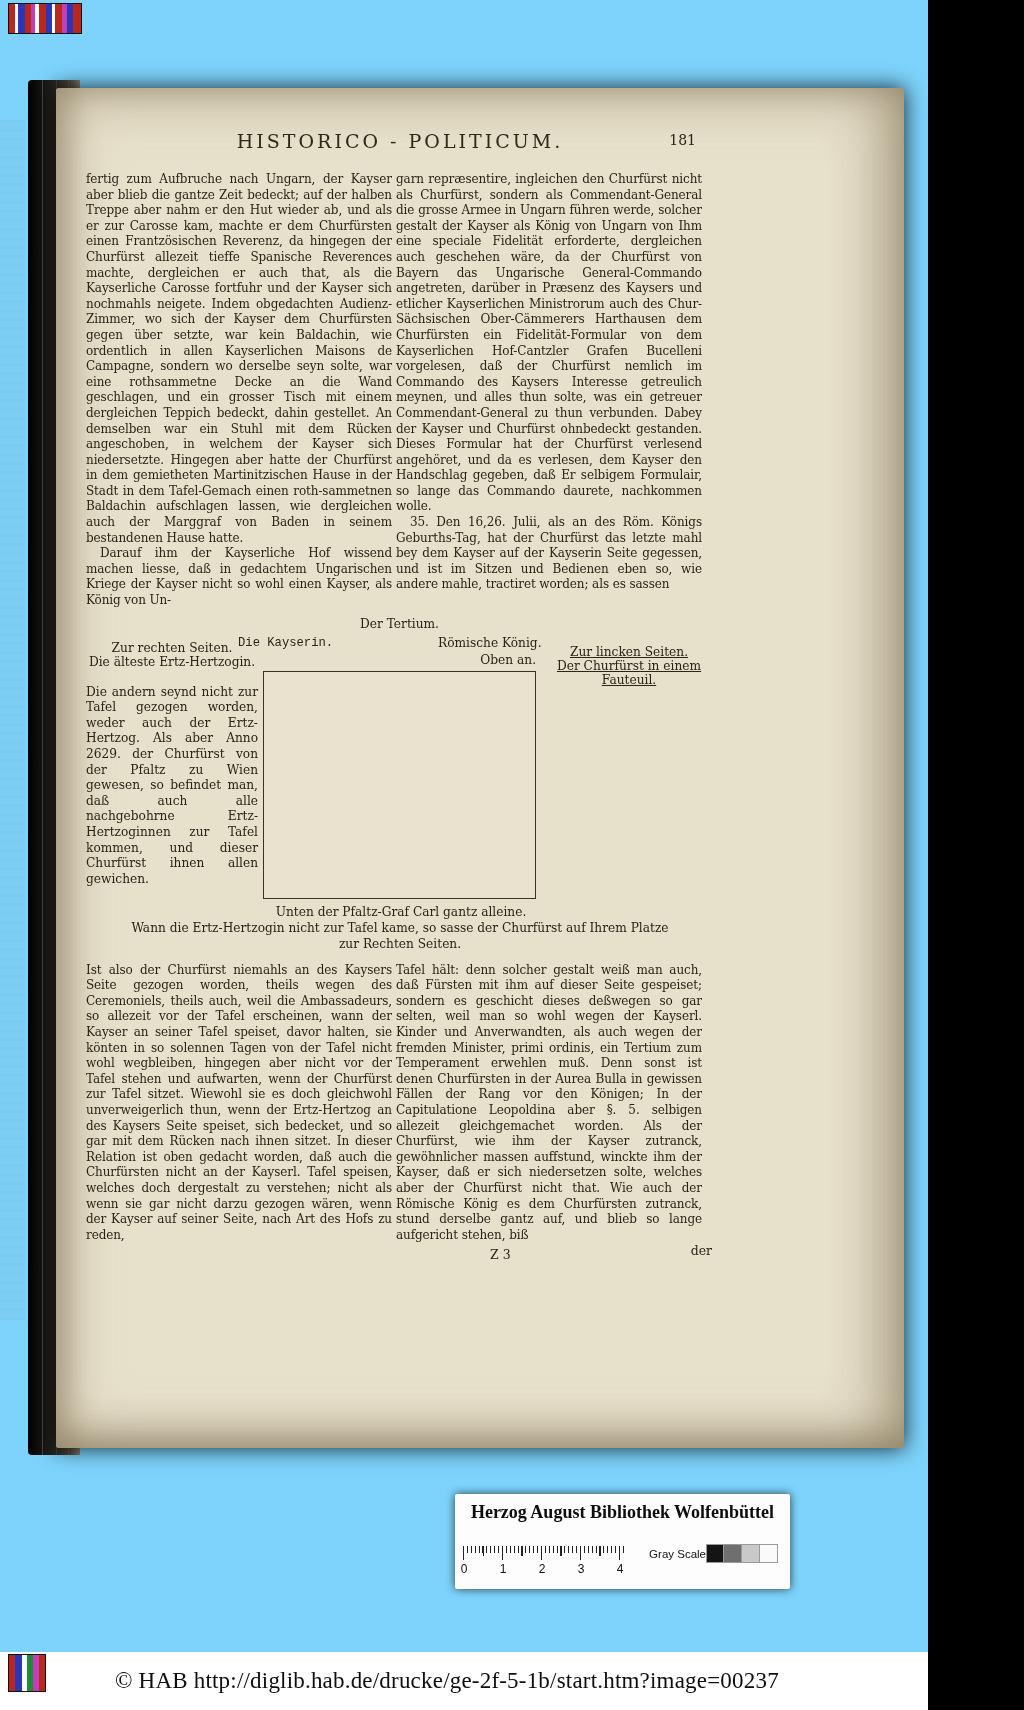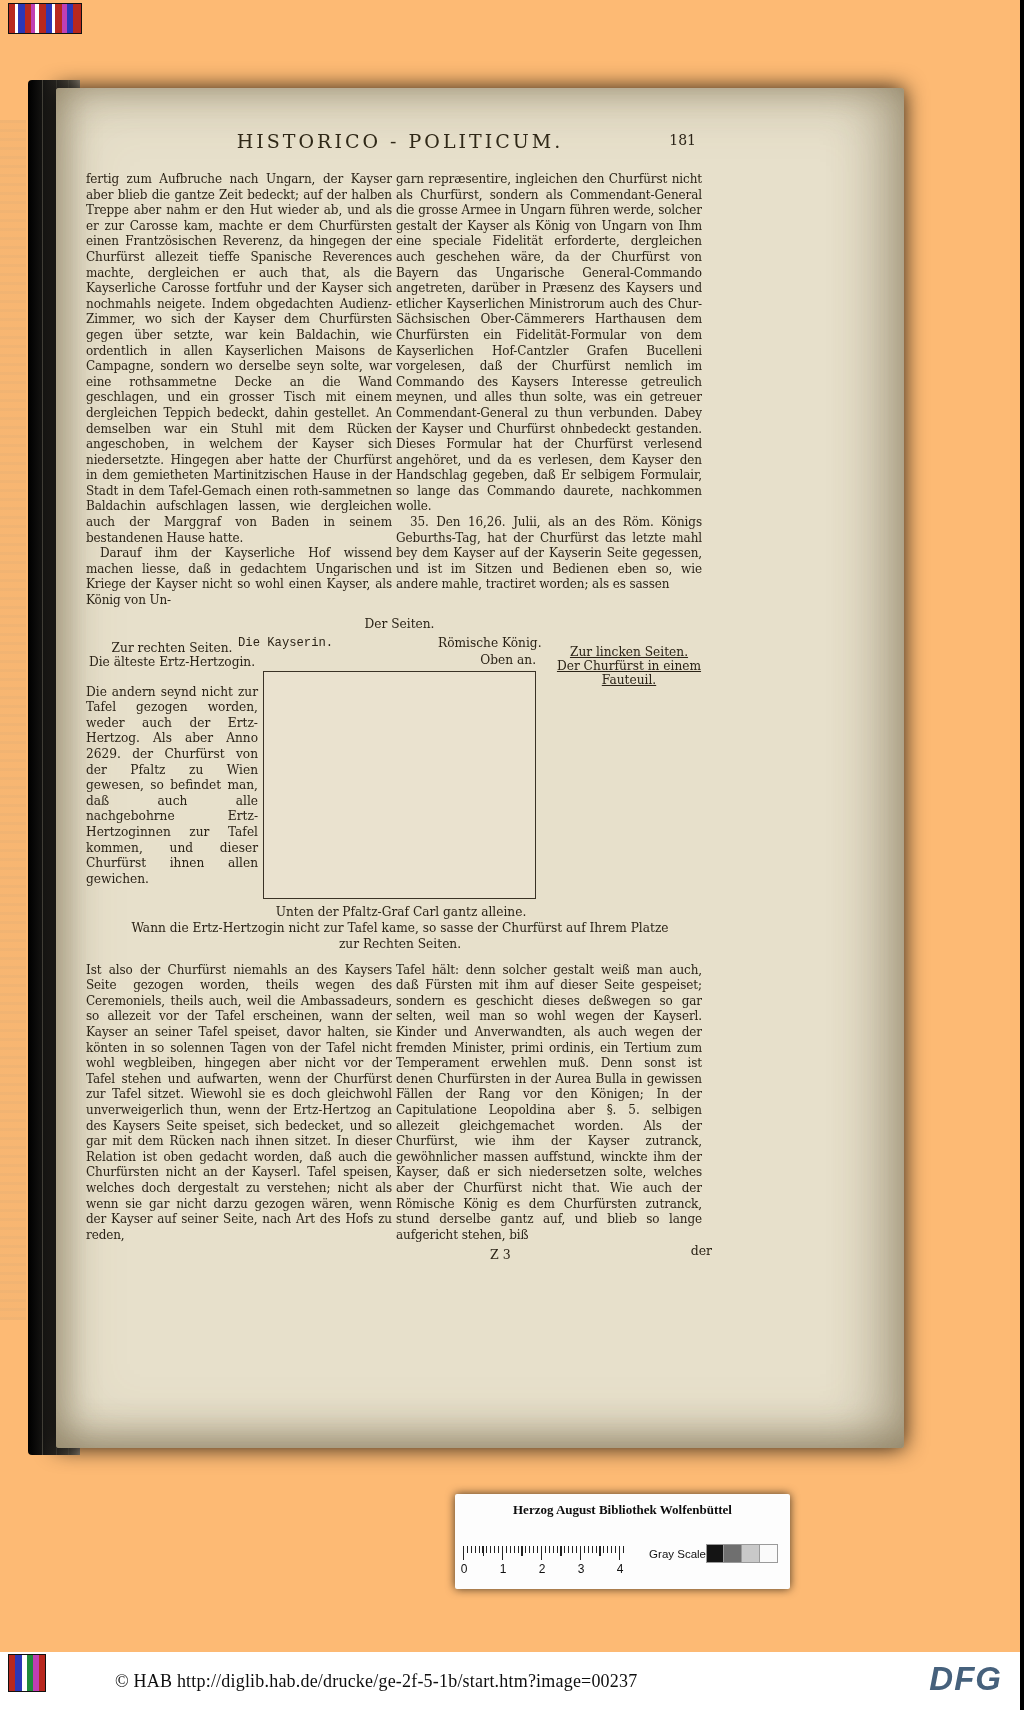--- a/index.html
+++ b/index.html
@@ -1,19 +1,19 @@
 <!DOCTYPE html>
 <html><head>
 <meta charset="utf-8">
 <style>
   * { margin:0; padding:0; box-sizing:border-box; }
   html,body { background:#000; }
   .stage {
-    position:relative; width:1020px; height:1710px;
-    background:#fdba74; overflow:hidden;
+    position:relative; width:928px; height:1710px;
+    background:#7dd3fc; overflow:hidden;
     font-family:"DejaVu Serif", serif;
   }
   
   .spine {
     position:absolute; left:28px; top:80px; width:52px; height:1375px;
     background:linear-gradient(90deg,#000 0%,#161513 28%,#2a2722 55%,#4a453b 78%,#6e675a 92%,#8a8172 100%);
     border-radius:4px 0 0 4px;
   }
   .spine-line { position:absolute; top:0; height:100%; width:1px; background:rgba(220,210,185,.25); }
   .ghost-edge {
@@ -74,21 +74,21 @@
   .d-note2 { position:absolute; left:0; top:320px; width:628px; text-align:center; }
   .sigrow { position:relative; height:20px; margin-top:4px; font-size:12.5px; }
   .sig-mark { position:absolute; left:404px; }
   .catchword { position:absolute; right:2px; top:-4px;margin-left:38px; }
   
   .lib-box {
     position:absolute; left:455px; top:1494px; width:335px; height:95px;
     background:#fdfdfd; border-radius:2px; box-shadow:0 0 10px rgba(0,0,0,.7);
     font-family:"Liberation Serif", serif;
   }
-  .lib-title { text-align:center; font-weight:bold; font-size:13px; color:#0d0d0d; margin-top:8px; }
+  .lib-title { text-align:center; font-weight:bold; font-size:18px; color:#0d0d0d; margin-top:8px; }
   .ruler { position:absolute; left:8px; top:52px; width:180px; height:34px; }
   .ruler .mm { position:absolute; left:0; top:0; width:163px; height:7px;
     background:repeating-linear-gradient(90deg,#222 0 1px,transparent 1px 3.9px); }
   .ruler .halfcm { position:absolute; left:0; top:0; width:163px; height:10px;
     background:repeating-linear-gradient(90deg,#222 0 1px,transparent 1px 19.5px); }
   .ruler .cm { position:absolute; left:0; top:0; width:164px; height:14px;
     background:repeating-linear-gradient(90deg,#222 0 1px,transparent 1px 39px); }
   .ruler .num { position:absolute; top:16px; transform:translateX(-50%);
     font-size:12px; font-family:"Liberation Sans", sans-serif; color:#111; }
   .grayscale { position:absolute; right:12px; top:50px; display:flex; align-items:center; }
@@ -96,21 +96,21 @@
   .gs-swatches { display:flex; }
   .gs-swatches i { display:block; width:18px; height:19px; border:1px solid #9a9a9a; border-left:none; }
   .gs-swatches i:first-child { border-left:1px solid #9a9a9a; }
   
   .footer {
     position:absolute; left:0; bottom:0; width:1024px; height:58px;
     background:#ffffff; display:flex; align-items:center;
   }
   .footer-text {
     margin-left:115px; font-family:"Liberation Serif", serif;
-    font-size:18px; color:#0e0e0e; letter-spacing:.2px;
+    font-size:23px; color:#0e0e0e; letter-spacing:.2px;
   }
   .dfg-logo {
     position:absolute; right:22px; top:8px;
     font-family:"Liberation Sans", sans-serif; font-weight:bold; font-style:italic;
     font-size:33px; color:#46617c; letter-spacing:1px;
   }
 </style>
 </head>
 <body>
 
@@ -138,21 +138,21 @@
           <p>fertig zum Aufbruche nach Ungarn, der Kayser aber blieb die gantze Zeit bedeckt; auf der halben Treppe aber nahm er den Hut wieder ab, und als er zur Carosse kam, machte er dem Churfürsten einen Frantzösischen Reverenz, da hingegen der Churfürst allezeit tieffe Spanische Reverences machte, dergleichen er auch that, als die Kayserliche Carosse fortfuhr und der Kayser sich nochmahls neigete. Indem obgedachten Audienz-Zimmer, wo sich der Kayser dem Churfürsten gegen über setzte, war kein Baldachin, wie ordentlich in allen Kayserlichen Maisons de Campagne, sondern wo derselbe seyn solte, war eine rothsammetne Decke an die Wand geschlagen, und ein grosser Tisch mit einem dergleichen Teppich bedeckt, dahin gestellet. An demselben war ein Stuhl mit dem Rücken angeschoben, in welchem der Kayser sich niedersetzte. Hingegen aber hatte der Churfürst in dem gemietheten Martinitzischen Hause in der Stadt in dem Tafel-Gemach einen roth-sammetnen Baldachin aufschlagen lassen, wie dergleichen auch der Marggraf von Baden in seinem bestandenen Hause hatte.</p>
           <p>Darauf ihm der Kayserliche Hof wissend machen liesse, daß in gedachtem Ungarischen Kriege der Kayser nicht so wohl einen Kayser, als König von Un-</p>
         </div>
         <div class="col">
           <p>garn repræsentire, ingleichen den Churfürst nicht als Churfürst, sondern als Commendant-General die grosse Armee in Ungarn führen werde, solcher gestalt der Kayser als König von Ungarn von Ihm eine speciale Fidelität erforderte, dergleichen auch geschehen wäre, da der Churfürst von Bayern das Ungarische General-Commando angetreten, darüber in Præsenz des Kaysers und etlicher Kayserlichen Ministrorum auch des Chur-Sächsischen Ober-Cämmerers Harthausen dem Churfürsten ein Fidelität-Formular von dem Kayserlichen Hof-Cantzler Grafen Bucelleni vorgelesen, daß der Churfürst nemlich im Commando des Kaysers Interesse getreulich meynen, und alles thun solte, was ein getreuer Commendant-General zu thun verbunden. Dabey der Kayser und Churfürst ohnbedeckt gestanden. Dieses Formular hat der Churfürst verlesend angehöret, und da es verlesen, dem Kayser den Handschlag gegeben, daß Er selbigem Formulair, so lange das Commando daurete, nachkommen wolle.</p>
           <p>35. Den 16,26. Julii, als an des Röm. Königs Geburths-Tag, hat der Churfürst das letzte mahl bey dem Kayser auf der Kayserin Seite gegessen, und ist im Sitzen und Bedienen eben so, wie andere mahle, tractiret worden; als es sassen</p>
         </div>
       </div>
 
       <div class="diagram">
-        <div class="d-kayser">Der Seiten.</div>
+        <div class="d-kayser">Der Tertium.</div>
         <div class="d-kayserin">Die Kayserin.</div>
         <div class="d-koenig">Römische König.</div>
         <div class="d-oben">Oben an.</div>
 
         <div class="d-box"></div>
 
         <div class="d-left">
           <div class="d-left-head">Zur rechten Seiten.</div>
           <div class="d-left-head">Die älteste Ertz-Hertzogin.</div>
           <div class="d-left-note">Die andern seynd nicht zur Tafel gezogen worden, weder auch der Ertz-Hertzog. Als aber Anno 2629. der Churfürst von der Pfaltz zu Wien gewesen, so befindet man, daß auch alle nachgebohrne Ertz-Hertzoginnen zur Tafel kommen, und dieser Churfürst ihnen allen gewichen.</div>

